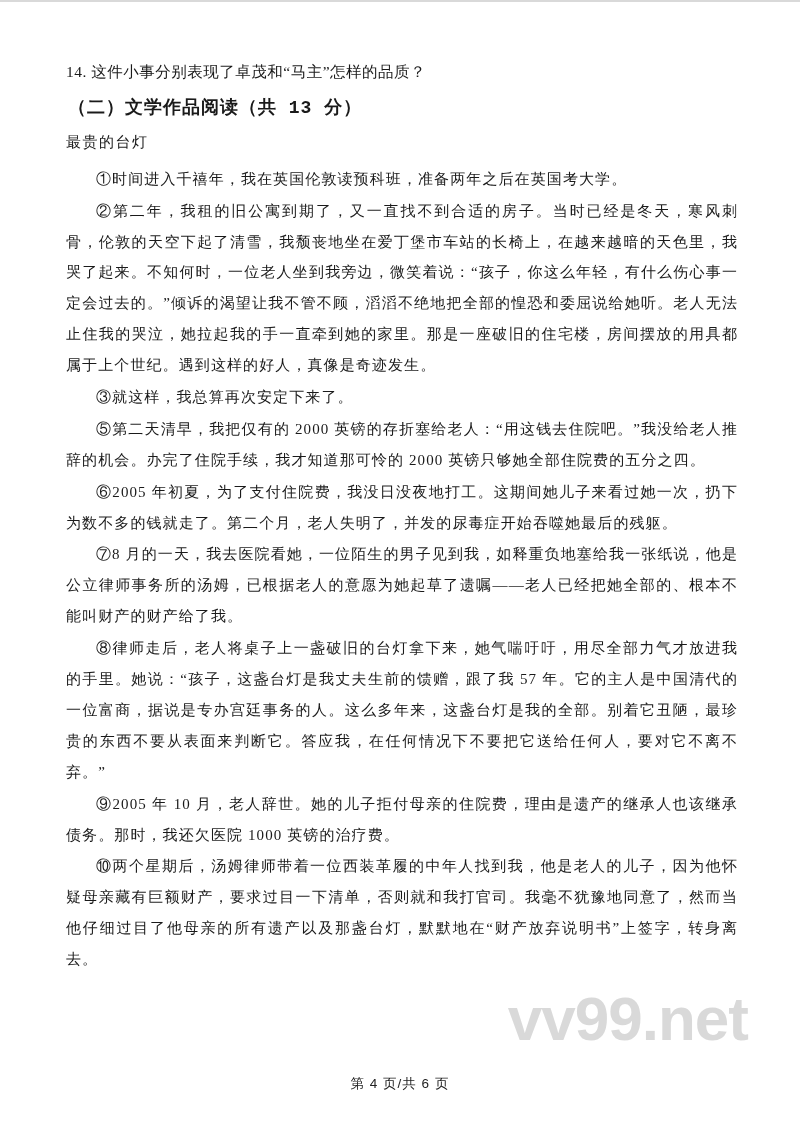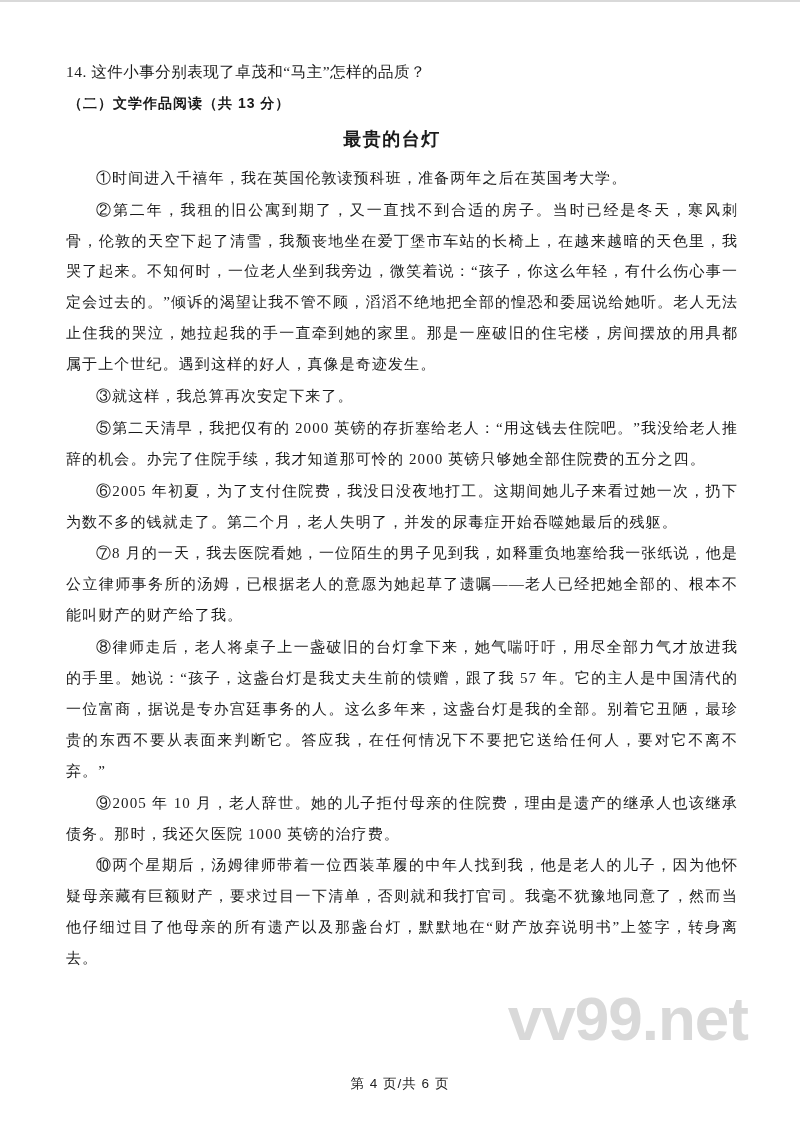--- a/index.html
+++ b/index.html
@@ -23,33 +23,32 @@
     top: 58px;
     width: 672px;
   }
   .q-line {
     font-size: 15.5px;
     line-height: 1.6;
     letter-spacing: 0.5px;
     margin-bottom: 10px;
   }
   .section-heading {
-    font-size: 14px;
+    font-size: 18px;
     font-weight: bold;
     letter-spacing: 1px;
     margin: 8px 0 14px 2px;
-    font-family: Liberation Sans, sans-serif;
+    font-family: Liberation Mono, monospace;
   }
   .article-title {
-    text-align: center;
-    font-size: 18px;
+    text-align: left;
+    font-size: 15px;
     letter-spacing: 1.5px;
     margin-bottom: 12px;
     margin-right: 20px;
-    font-weight: bold;
   }
   .para {
     font-size: 15px;
     line-height: 2.06;
     letter-spacing: 1.1px;
     text-align: justify;
     text-justify: inter-ideograph;
     text-indent: 30px;
     margin: 0 0 1px 0;
   }

